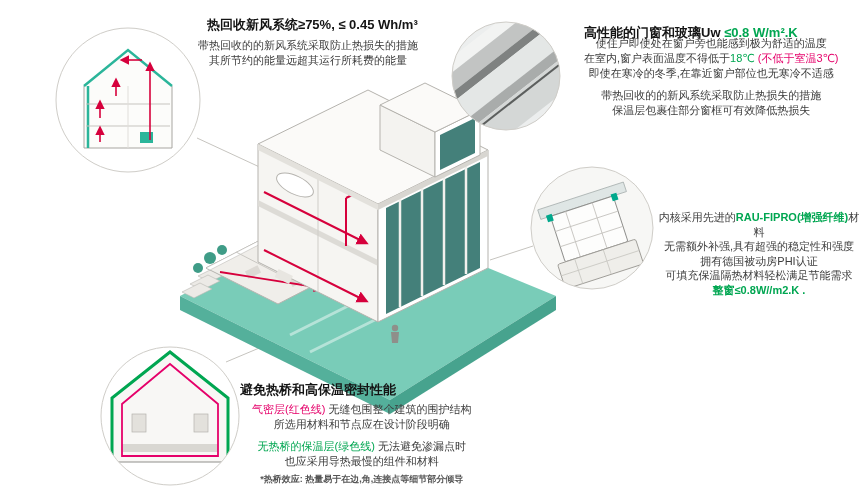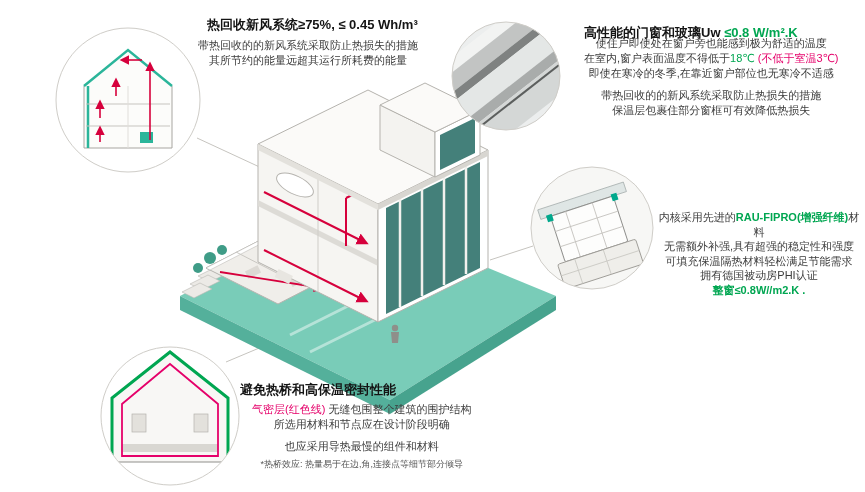--- a/index.html
+++ b/index.html
@@ -6,21 +6,21 @@
   html,body { width:865px; height:492px; background:#ffffff; overflow:hidden; }
   body { font-family:"Liberation Sans","DejaVu Sans",sans-serif; position:relative; }
   .stage { position:absolute; left:0; top:0; width:865px; height:364px;text-align:center; }
   .svg-layer { position:absolute; left:0; top:0; }
   .txt { position:absolute; color:#3c3c3c; font-size:11px; line-height:15px; }
   .txt .line { white-space:nowrap; }
   .head { position:absolute; font-size:13px; font-weight:bold; color:#141414; white-space:nowrap; }
   .green { color:#00a651; }
   .pink  { color:#e5006a; }
   .bold  { font-weight:bold; }
-  .small { font-size:9px; color:#555555; }
+  .small { font-size:9px; color:#555555;font-weight:bold; }
   .gap   { height:7px; }
   .rp    { font-size:11px; line-height:14.5px; }
 </style>
 </head>
 <body>
 
 <div class="stage">
 
   <svg class="svg-layer" width="865" height="492" viewBox="0 0 865 492">
     <defs>
@@ -202,30 +202,33 @@
     <div class="gap"></div>
     <div class="line">带热回收的的新风系统采取防止热损失的措施</div>
     <div class="line">保温层包裹住部分窗框可有效降低热损失</div>
   </div>
 
   <div class="txt rp" style="left:654px; top:210px; width:210px;">
     <div>
       <span>内核采用先进的</span><span class="green bold">RAU-FIPRO(增强纤维)</span><span>材料</span>
     </div>
     <div class="line">无需额外补强,具有超强的稳定性和强度</div>
+    <div class="line">拥有德国被动房PHI认证</div>
     <div class="line">可填充保温隔热材料轻松满足节能需求</div>
-    <div class="line">拥有德国被动房PHI认证</div>
     <div class="line green bold">整窗≤0.8W//m2.K .</div>
   </div>
 
   <div class="head" style="left:240px; top:381px;">避免热桥和高保温密封性能</div>
   <div class="txt" style="left:252px; top:402px;">
     <div class="line">
       <span class="pink">气密层(红色线)</span><span> 无缝包围整个建筑的围护结构</span>
     </div>
     <div class="line">所选用材料和节点应在设计阶段明确</div>
     <div class="gap"></div>
+    <div class="line">
+      <span class="green">无热桥的保温层(绿色线)</span><span> 无法避免渗漏点时</span>
+    </div>
     <div class="line">也应采用导热最慢的组件和材料</div>
     <div class="gap" style="height:3px;"></div>
     <div class="line small">*热桥效应: 热量易于在边,角,连接点等细节部分倾导</div>
   </div>
 
 </div>
 
 </body></html>

